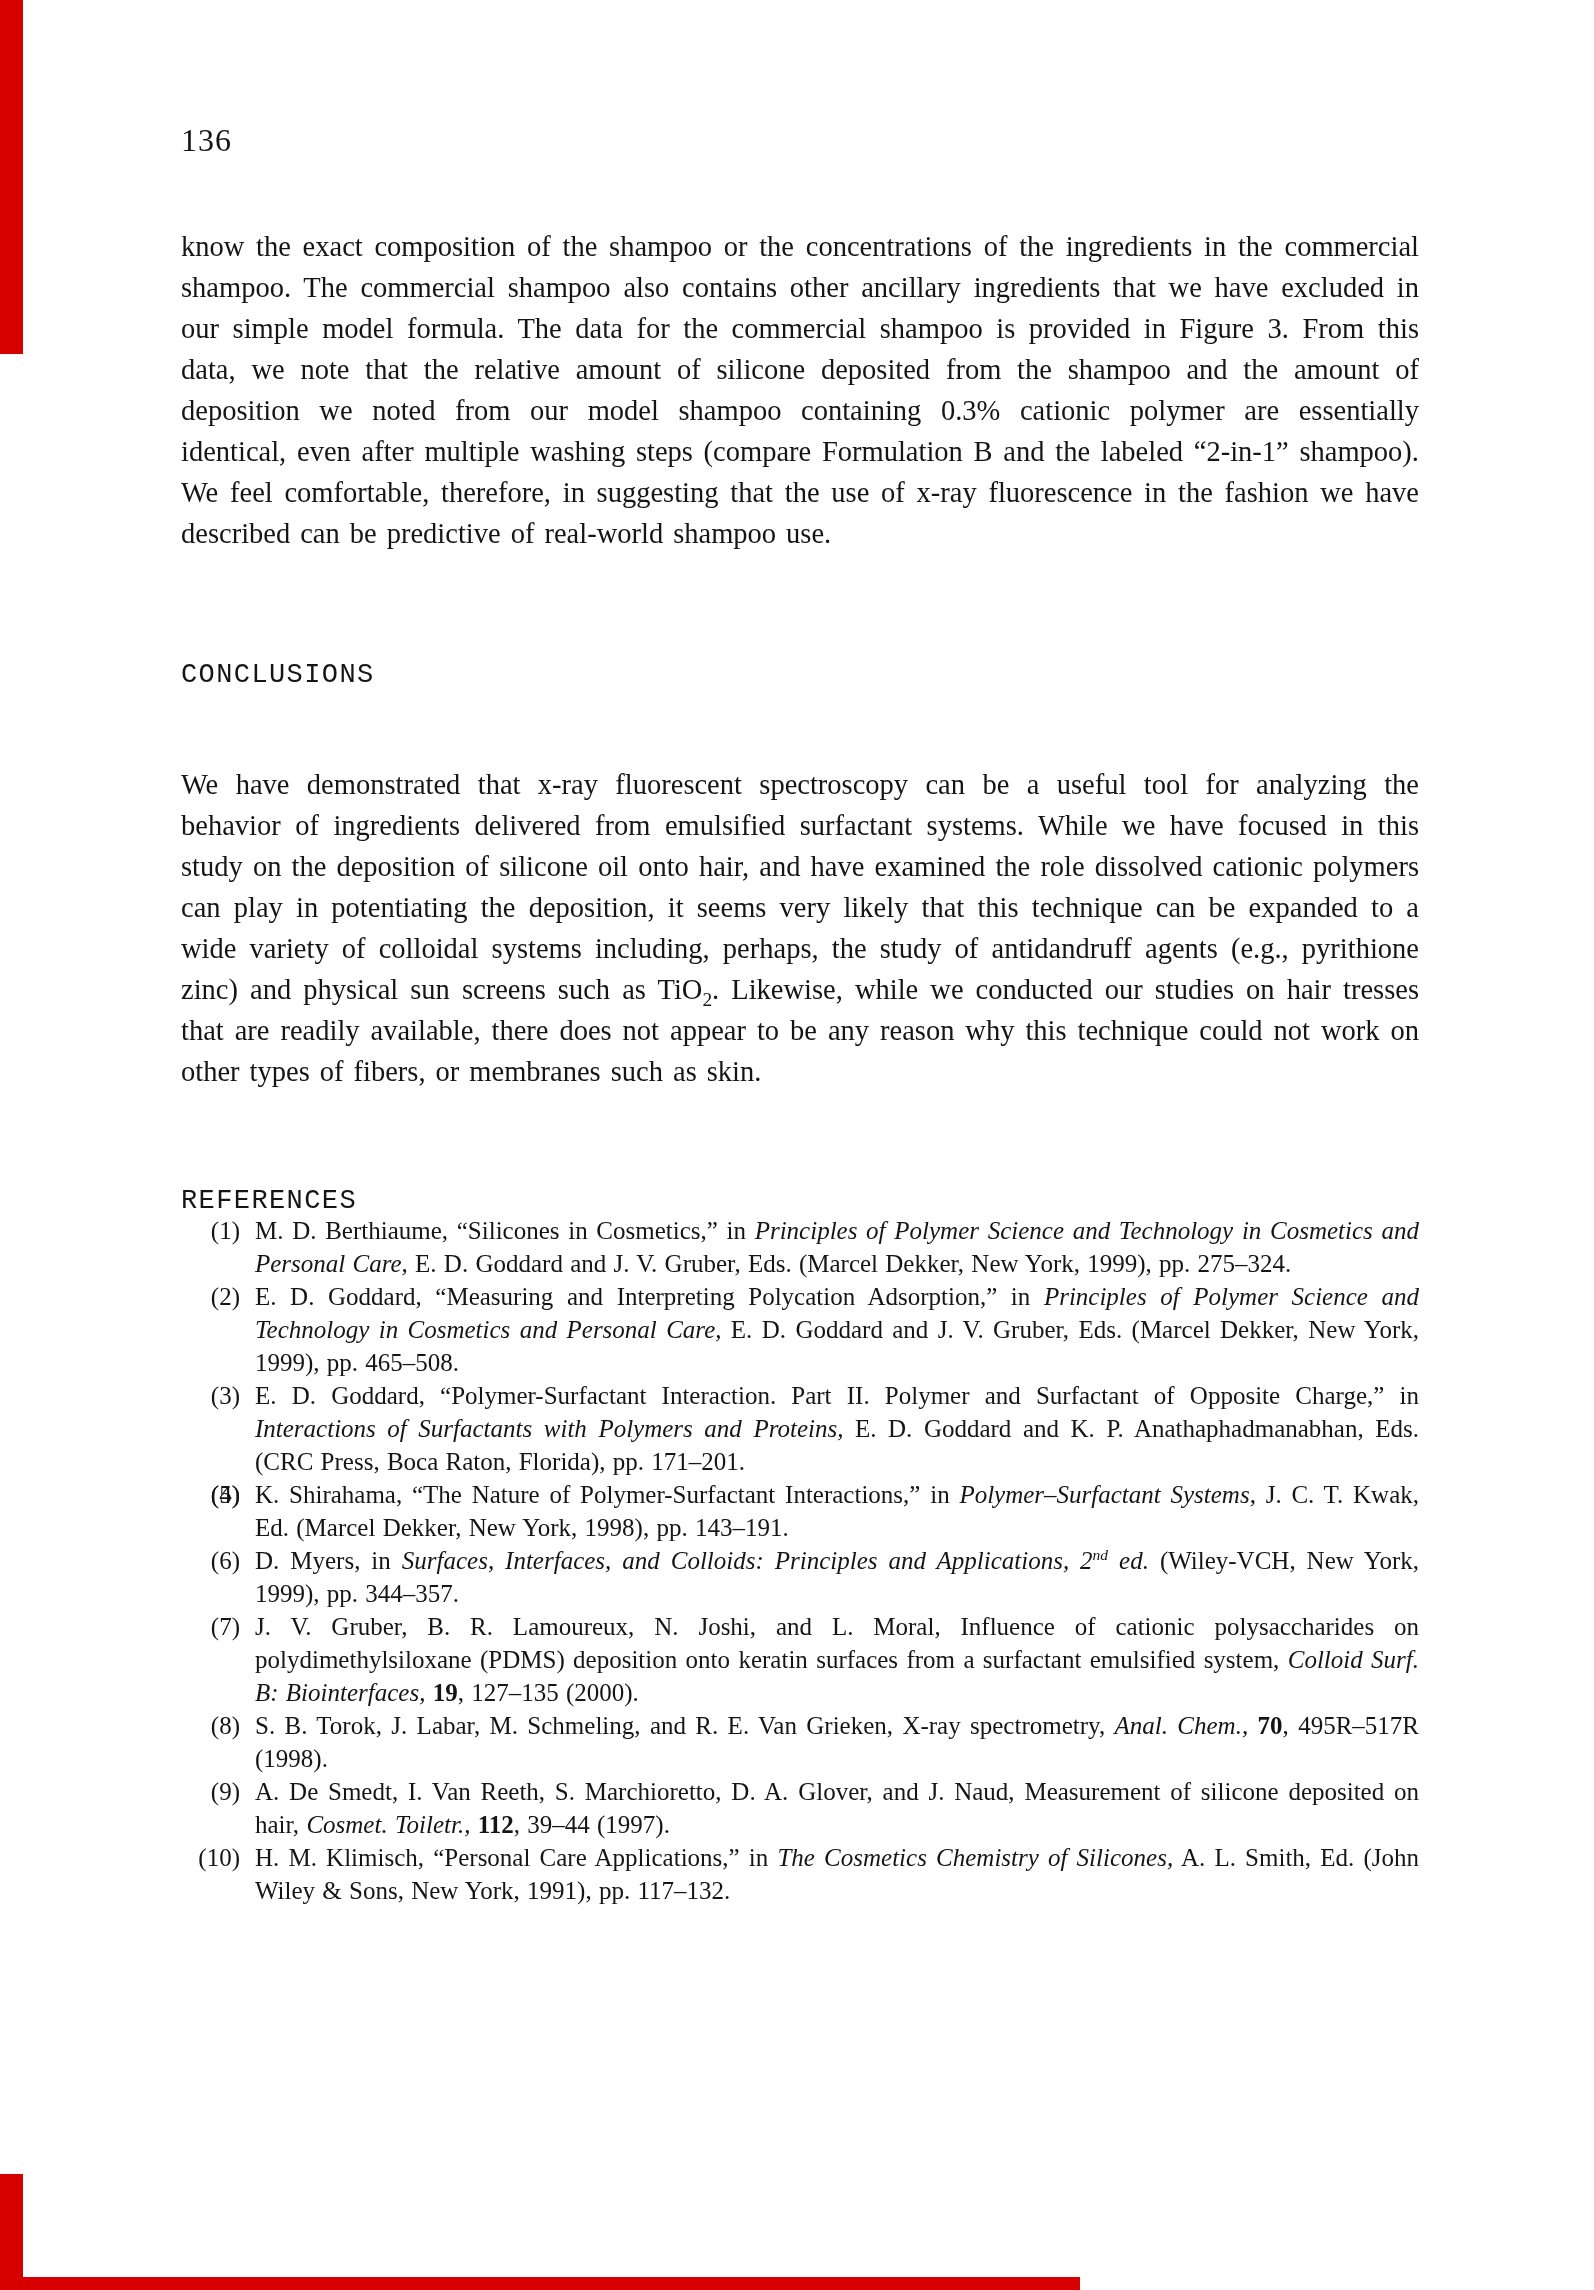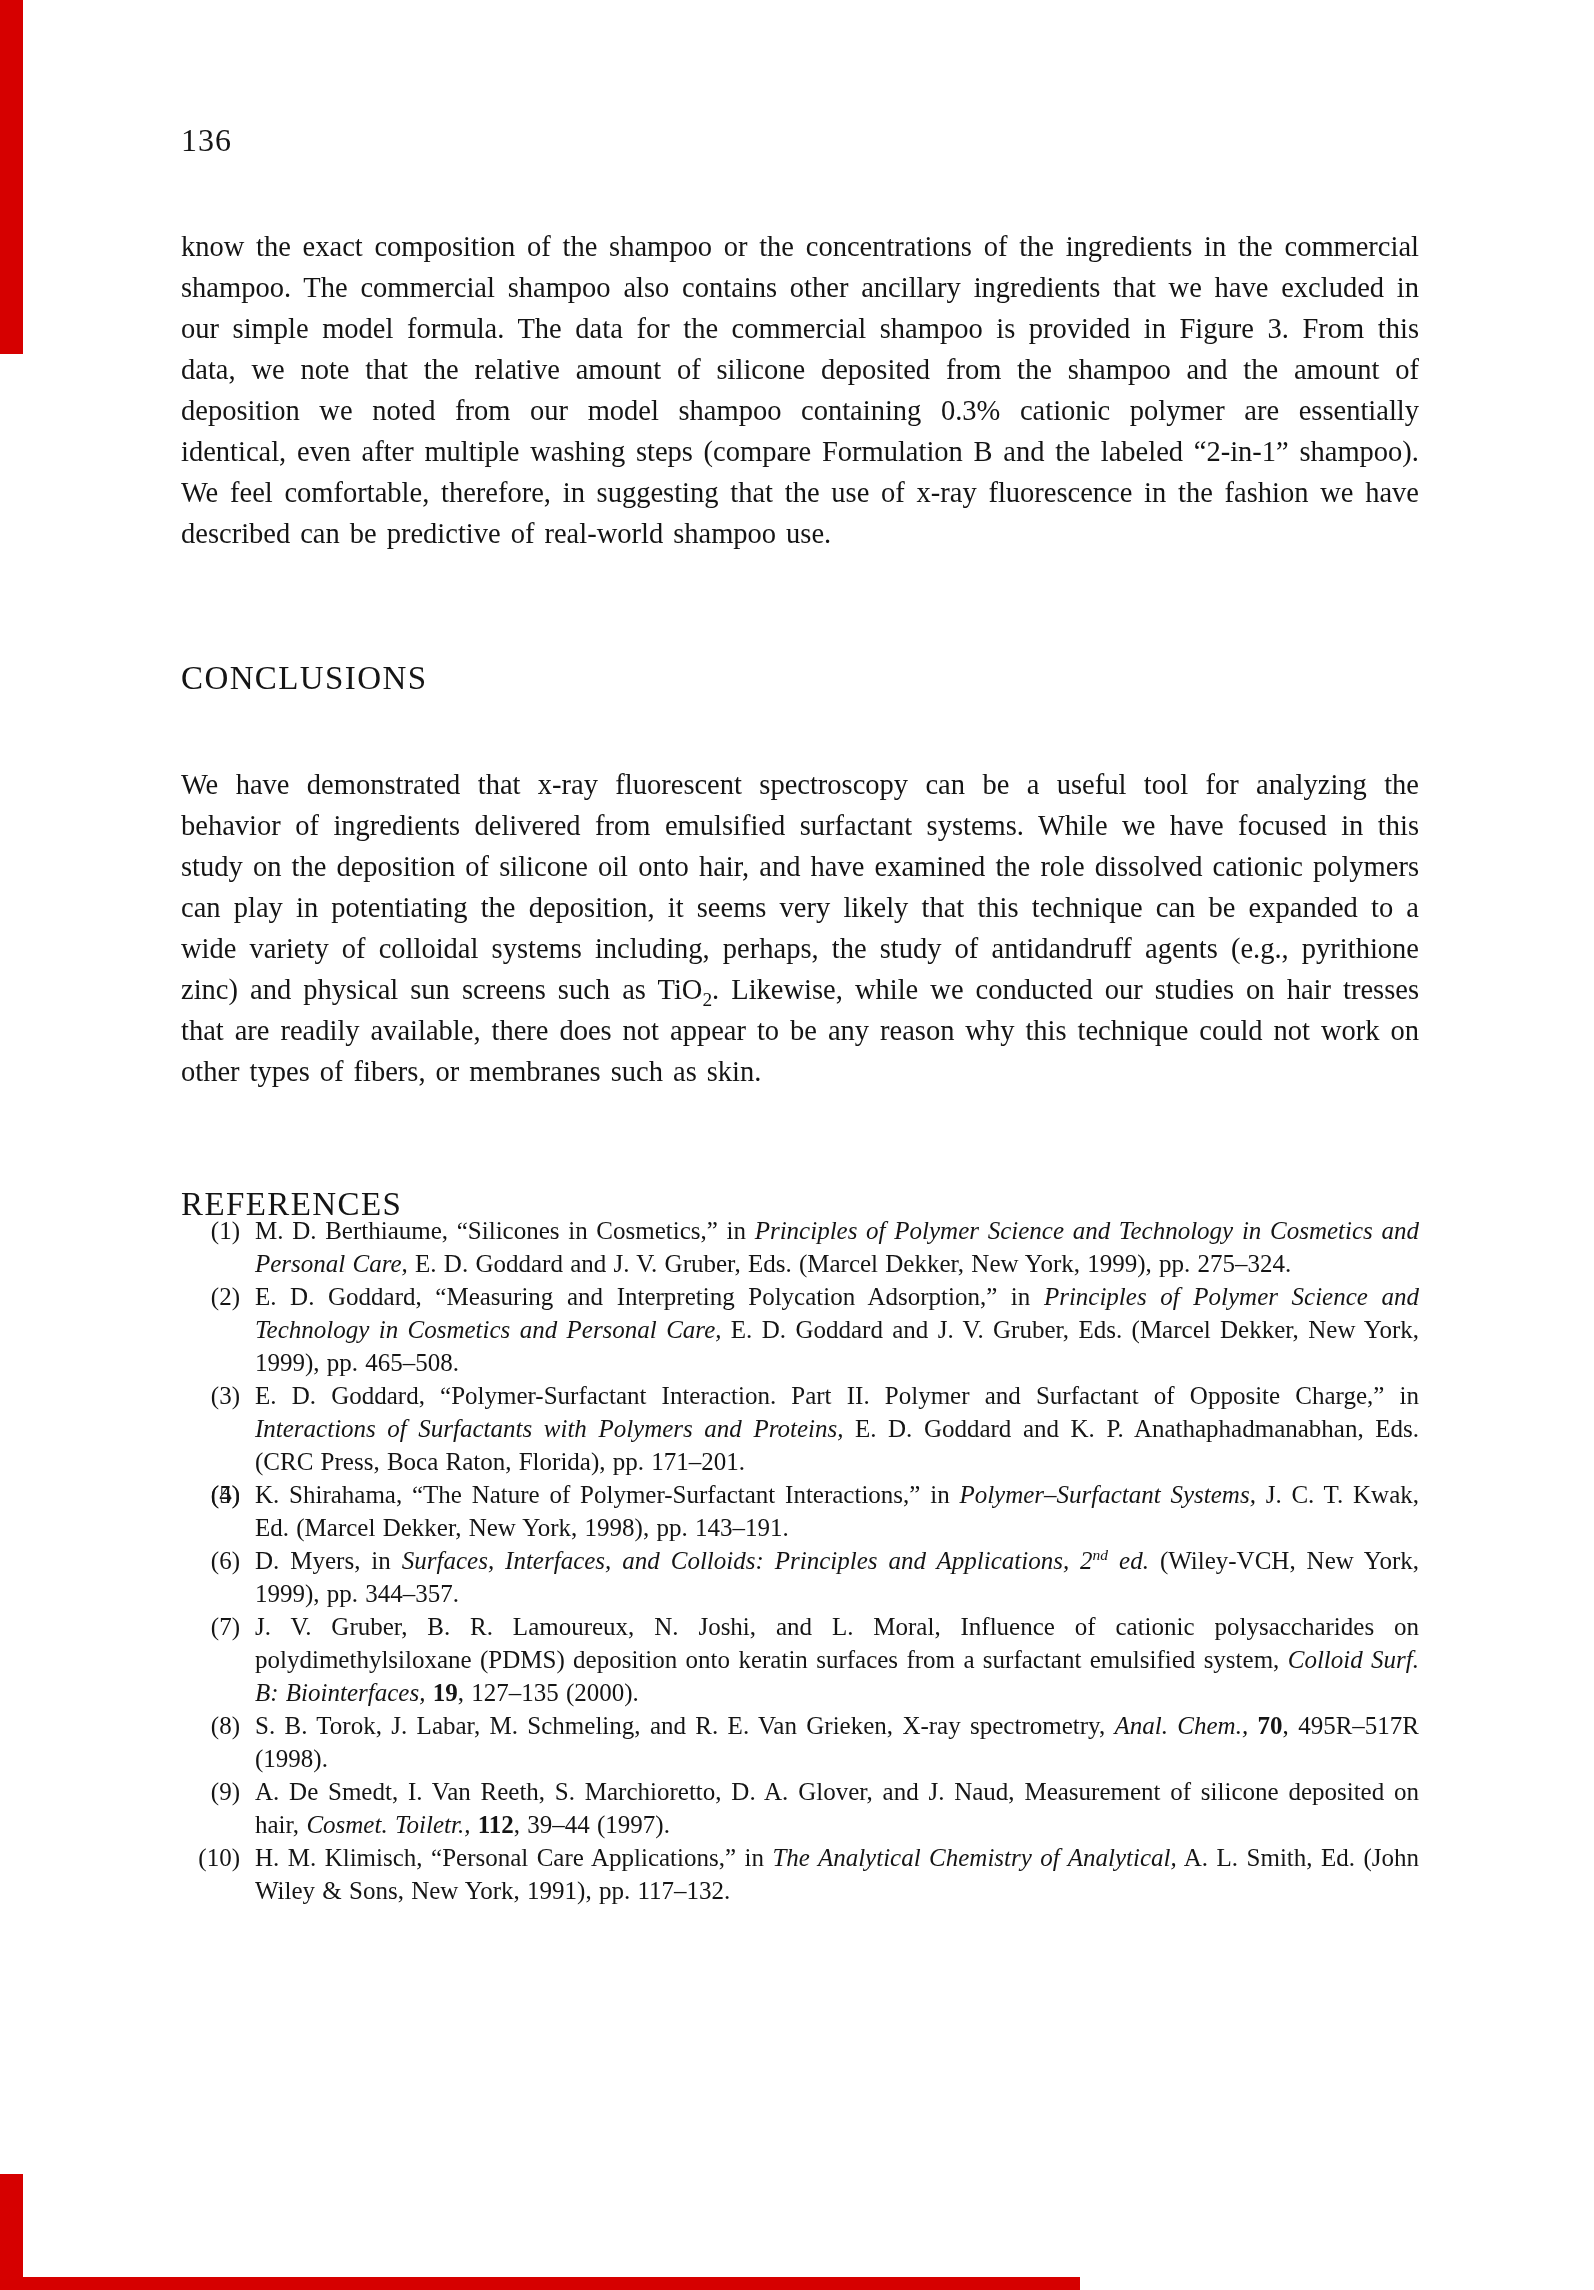--- a/index.html
+++ b/index.html
@@ -20,21 +20,21 @@
     position: absolute; left: 181px; width: 1238px;
     font-size: 28.5px; line-height: 41px;
     text-align: justify; word-spacing: 2.9px;
     margin: 0;
   }
   .p1 { top: 226px; }
   .p2 { top: 723px; margin-top: 41px; }
 
   .sect {
     position: absolute; left: 181px; margin: 0;
-    font-size: 33px; font-weight: normal; letter-spacing: 1.4px;
+    font-size: 27px; font-weight: normal; letter-spacing: 1.4px; font-family: Liberation Mono, monospace;
   }
   .h-conclusions { top: 660px; }
   .h-references  { top: 1158px; margin-top: 28px; }
 
   .refs {
     position: absolute; top: 1214px; left: 181px; width: 1238px;
     list-style: none; margin: 0; padding: 0;
     font-size: 25px; line-height: 33px;
   }
   .ref-item { position: relative; padding-left: 74px; text-align: justify; word-spacing: 1px; }
@@ -75,17 +75,17 @@
   <ol class="refs">
       <li class="ref-item"><span class="ref-num">(1)</span><span class="ref-body"><span class="seg seg-n">M. D. Berthiaume, “Silicones in Cosmetics,” in </span><span class="seg seg-i">Principles of Polymer Science and Technology in Cosmetics and Personal Care,</span><span class="seg seg-n"> E. D. Goddard and J. V. Gruber, Eds. (Marcel Dekker, New York, 1999), pp. 275–324.</span></span></li>
       <li class="ref-item"><span class="ref-num">(2)</span><span class="ref-body"><span class="seg seg-n">E. D. Goddard, “Measuring and Interpreting Polycation Adsorption,” in </span><span class="seg seg-i">Principles of Polymer Science and Technology in Cosmetics and Personal Care,</span><span class="seg seg-n"> E. D. Goddard and J. V. Gruber, Eds. (Marcel Dekker, New York, 1999), pp. 465–508.</span></span></li>
       <li class="ref-item"><span class="ref-num">(3)</span><span class="ref-body"><span class="seg seg-n">E. D. Goddard, “Polymer-Surfactant Interaction. Part II. Polymer and Surfactant of Opposite Charge,” in </span><span class="seg seg-i">Interactions of Surfactants with Polymers and Proteins,</span><span class="seg seg-n"> E. D. Goddard and K. P. Anathaphadmanabhan, Eds. (CRC Press, Boca Raton, Florida), pp. 171–201.</span></span></li>
       <li class="ref-item"><span class="ref-num">(4)</span></li>
       <li class="ref-item"><span class="ref-num">(5)</span><span class="ref-body"><span class="seg seg-n">K. Shirahama, “The Nature of Polymer-Surfactant Interactions,” in </span><span class="seg seg-i">Polymer–Surfactant Systems,</span><span class="seg seg-n"> J. C. T. Kwak, Ed. (Marcel Dekker, New York, 1998), pp. 143–191.</span></span></li>
       <li class="ref-item"><span class="ref-num">(6)</span><span class="ref-body"><span class="seg seg-n">D. Myers, in </span><span class="seg seg-i">Surfaces, Interfaces, and Colloids: Principles and Applications,</span><span class="seg seg-i"> 2</span><span class="seg seg-si">nd</span><span class="seg seg-i"> ed.</span><span class="seg seg-n"> (Wiley-VCH, New York, 1999), pp. 344–357.</span></span></li>
       <li class="ref-item"><span class="ref-num">(7)</span><span class="ref-body"><span class="seg seg-n">J. V. Gruber, B. R. Lamoureux, N. Joshi, and L. Moral, Influence of cationic polysaccharides on polydimethylsiloxane (PDMS) deposition onto keratin surfaces from a surfactant emulsified system, </span><span class="seg seg-i">Colloid Surf. B: Biointerfaces,</span><span class="seg seg-n"> </span><span class="seg seg-b">19</span><span class="seg seg-n">, 127–135 (2000).</span></span></li>
       <li class="ref-item"><span class="ref-num">(8)</span><span class="ref-body"><span class="seg seg-n">S. B. Torok, J. Labar, M. Schmeling, and R. E. Van Grieken, X-ray spectrometry, </span><span class="seg seg-i">Anal. Chem.,</span><span class="seg seg-n"> </span><span class="seg seg-b">70</span><span class="seg seg-n">, 495R–517R (1998).</span></span></li>
       <li class="ref-item"><span class="ref-num">(9)</span><span class="ref-body"><span class="seg seg-n">A. De Smedt, I. Van Reeth, S. Marchioretto, D. A. Glover, and J. Naud, Measurement of silicone deposited on hair, </span><span class="seg seg-i">Cosmet. Toiletr.,</span><span class="seg seg-n"> </span><span class="seg seg-b">112</span><span class="seg seg-n">, 39–44 (1997).</span></span></li>
-      <li class="ref-item"><span class="ref-num">(10)</span><span class="ref-body"><span class="seg seg-n">H. M. Klimisch, “Personal Care Applications,” in </span><span class="seg seg-i">The Analytical Chemistry of Analytical,</span><span class="seg seg-n"> A. L. Smith, Ed. (John Wiley &amp; Sons, New York, 1991), pp. 117–132.</span></span></li>
+      <li class="ref-item"><span class="ref-num">(10)</span><span class="ref-body"><span class="seg seg-n">H. M. Klimisch, “Personal Care Applications,” in </span><span class="seg seg-i">The Cosmetics Chemistry of Silicones,</span><span class="seg seg-n"> A. L. Smith, Ed. (John Wiley &amp; Sons, New York, 1991), pp. 117–132.</span></span></li>
     </ol>
 
 </div>
 
 
 </body></html>

